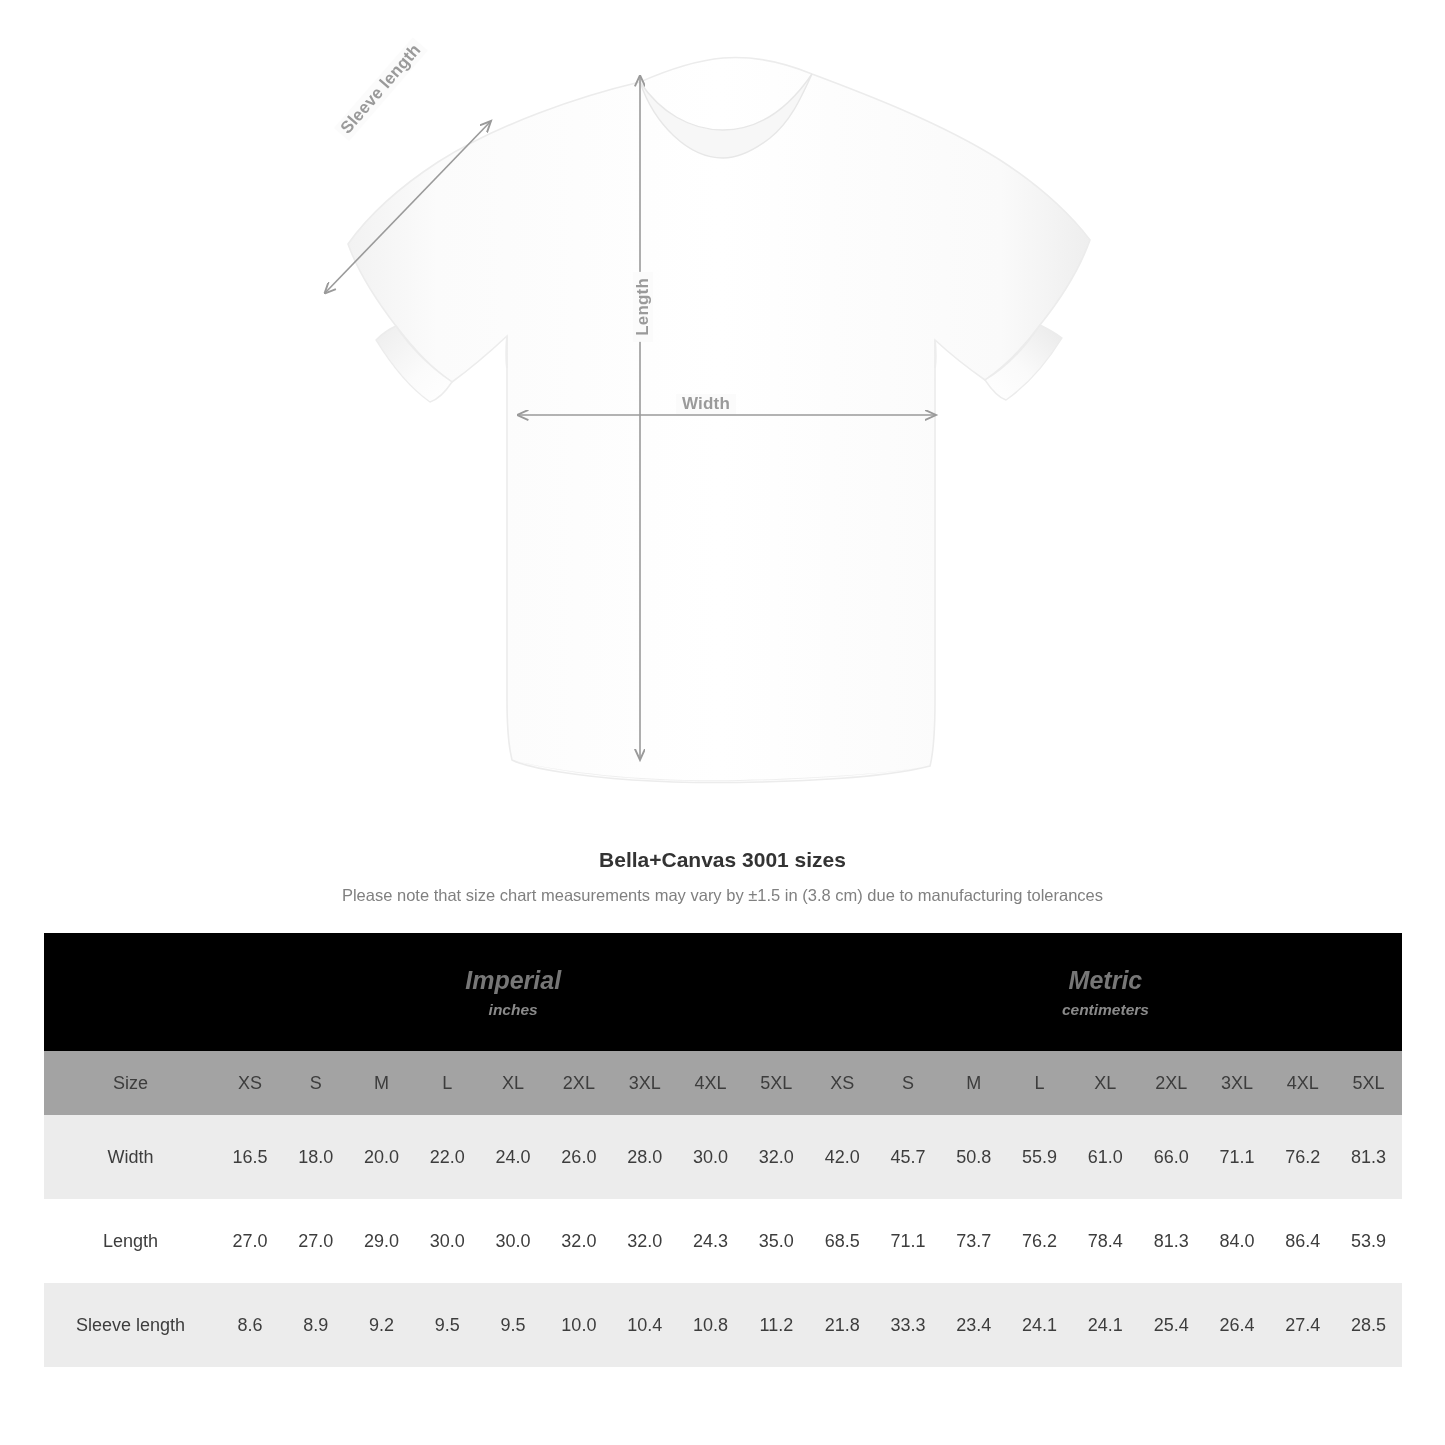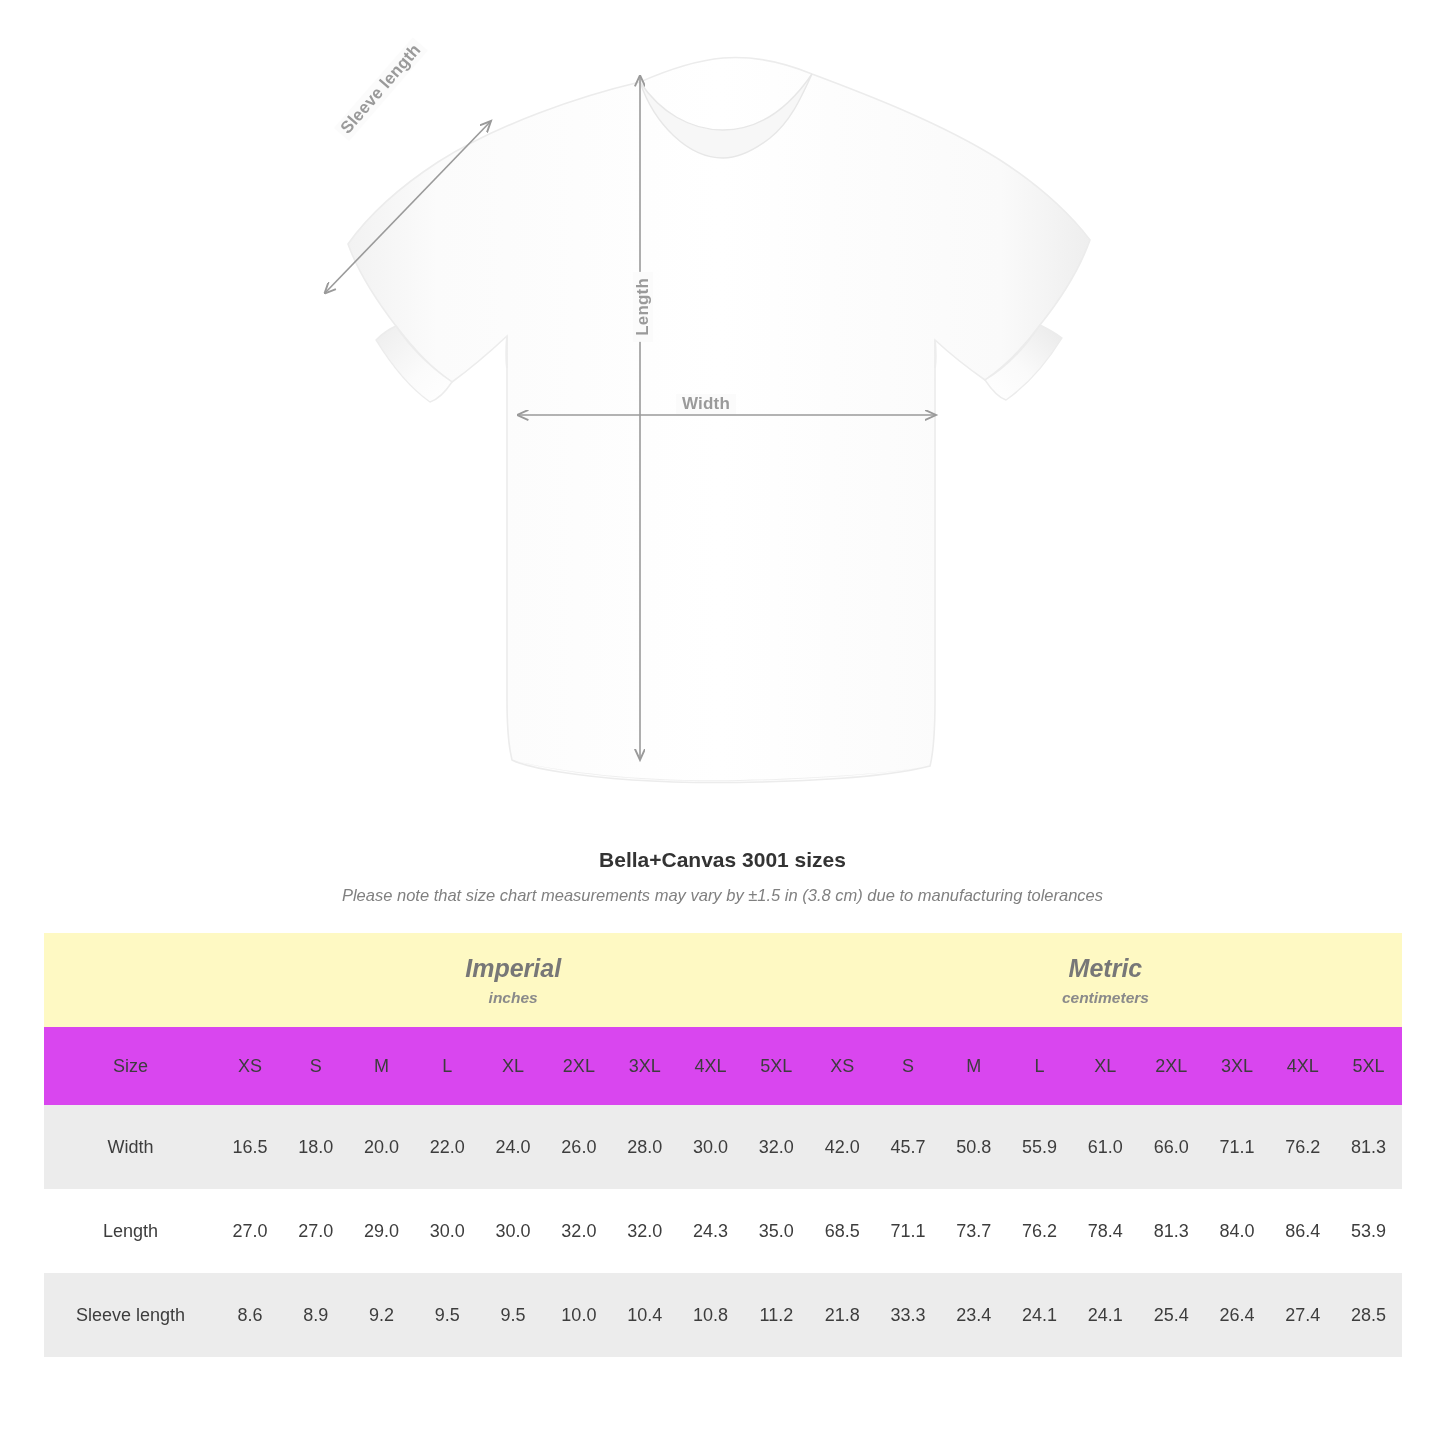--- a/index.html
+++ b/index.html
@@ -64,21 +64,20 @@
     margin-top: 18px;
   }
   .chart-title {
     font-size: 21px;
     font-weight: bold;
     color: #333333;
     margin: 0 0 14px 0;
   }
   .chart-note {
     font-size: 16.5px;
-    font-style: italic;
     color: #808080;
     margin: 0;
   }
 
   
   .table-wrap {
     margin: 28px 44px 0 44px;
   }
   table.size-table {
     width: 1357px;
@@ -86,41 +85,41 @@
     table-layout: fixed;
   }
   table.size-table td, table.size-table th {
     padding: 0;
     text-align: center;
     vertical-align: middle;
     font-weight: normal;
   }
   
   .unit-row td {
-    height: 94px;
-    background: #fef9c3;
+    height: 118px;
+    background: #000000;
   }
   .unit-name {
     font-size: 25px;
     font-style: italic;
     font-weight: bold;
     color: #777777;
     line-height: 1.2;
   }
   .unit-sub {
     font-size: 15.5px;
     font-style: italic;
     color: #8a8a8a;
     margin-top: 6px;
     font-weight: bold;
   }
   
   .head-row td {
-    height: 78px;
-    background: #d946ef;
+    height: 64px;
+    background: #a3a3a3;
     font-size: 18px;
     font-weight: bold;
     color: #3d3d3d;
   }
   .head-row td.row-label-cell {
     font-size: 18px;
   }
   .data-row td {
     height: 84px;
     font-size: 18px;

